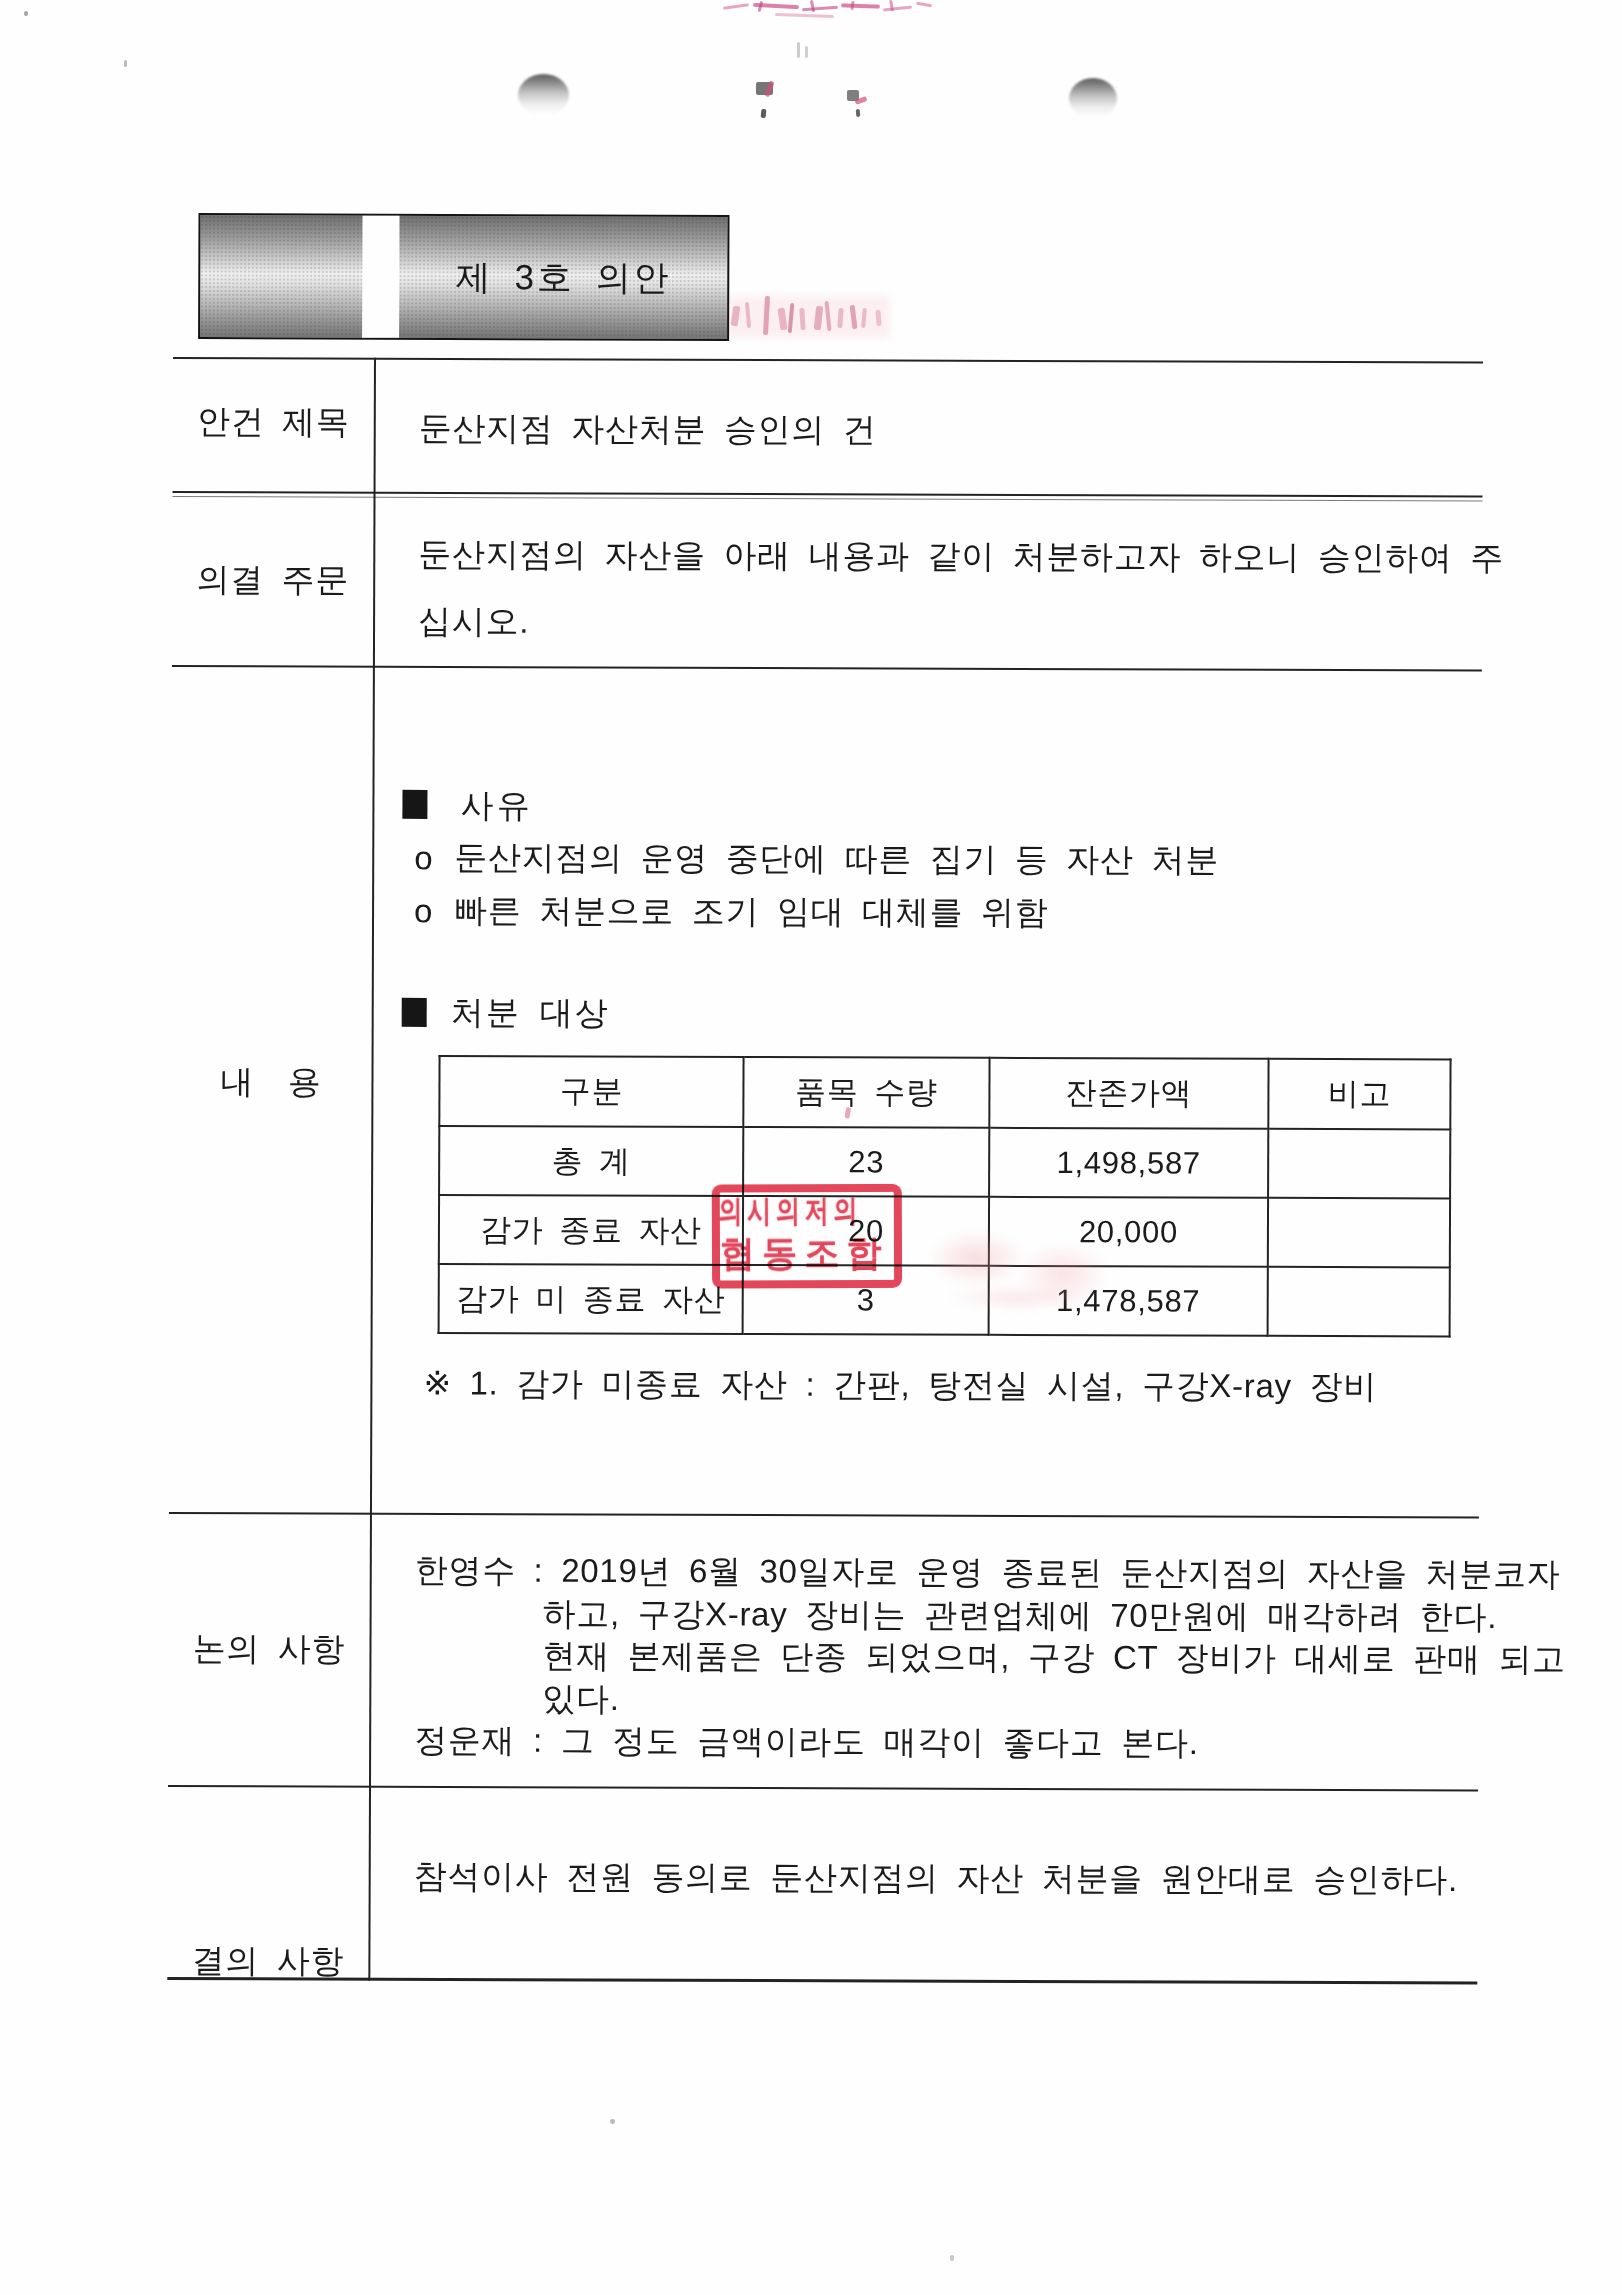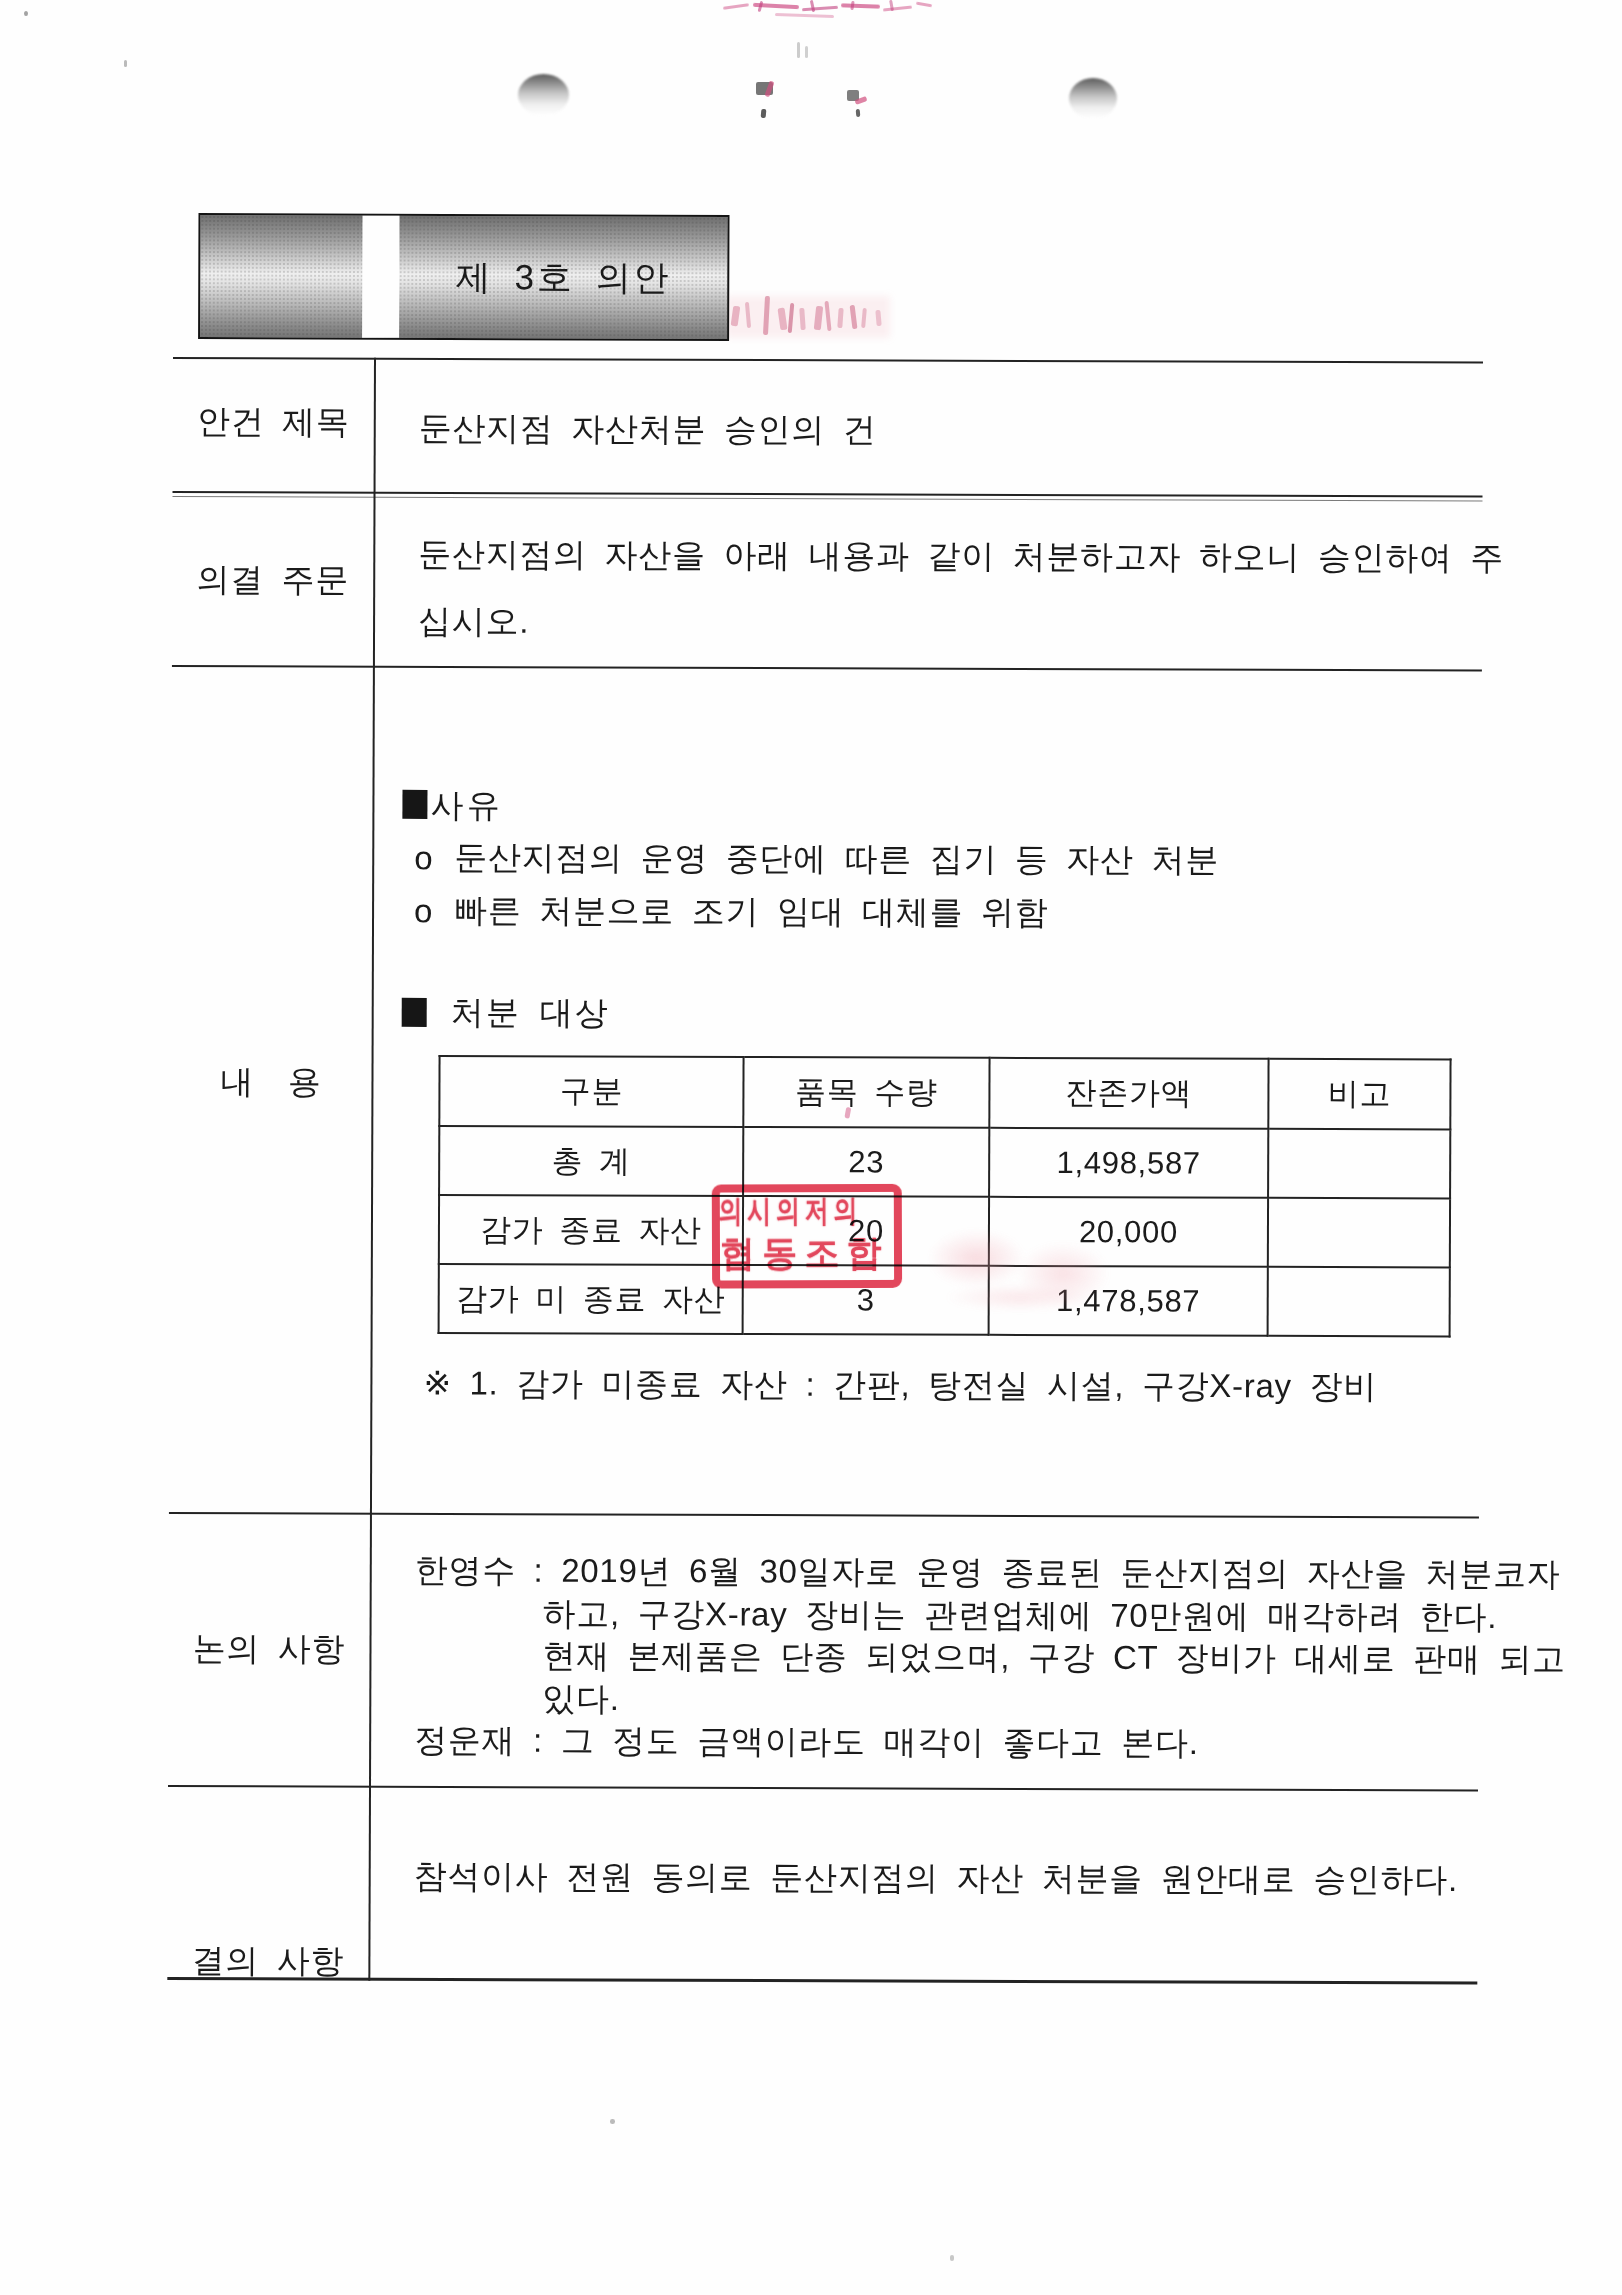--- a/index.html
+++ b/index.html
@@ -139,21 +139,21 @@
     <div class="label" style="top:1082px;font-family:Liberation Serif, serif;">내　용</div>
     <div class="label" style="top:1648px;">논의 사항</div>
     <div class="label" style="top:1960px;">결의 사항</div>
 
     <div class="t" style="left:419px;top:427px;">둔산지점 자산처분 승인의 건</div>
 
     <div class="t" style="left:419px;top:553px;">둔산지점의 자산을 아래 내용과 같이 처분하고자 하오니 승인하여 주</div>
     <div class="t" style="left:419px;top:620px;">십시오.</div>
 
     <div class="sq" style="left:404px;top:789px;"></div>
-    <div class="t" style="left:432px;top:804px;letter-spacing:3.3px;">사유</div>
+    <div class="t" style="left:462px;top:804px;letter-spacing:3.3px;">사유</div>
     <div class="t" style="left:416px;top:857px;">o</div>
     <div class="t" style="left:456px;top:856px;">둔산지점의 운영 중단에 따른 집기 등 자산 처분</div>
     <div class="t" style="left:416px;top:910px;">o</div>
     <div class="t" style="left:456px;top:909px;">빠른 처분으로 조기 임대 대체를 위함</div>
 
     <div class="sq" style="left:404px;top:997px;"></div>
     <div class="t" style="left:453px;top:1011px;letter-spacing:2px;">처분 대상</div>
 
     <table class="asset-table">
       <colgroup>

